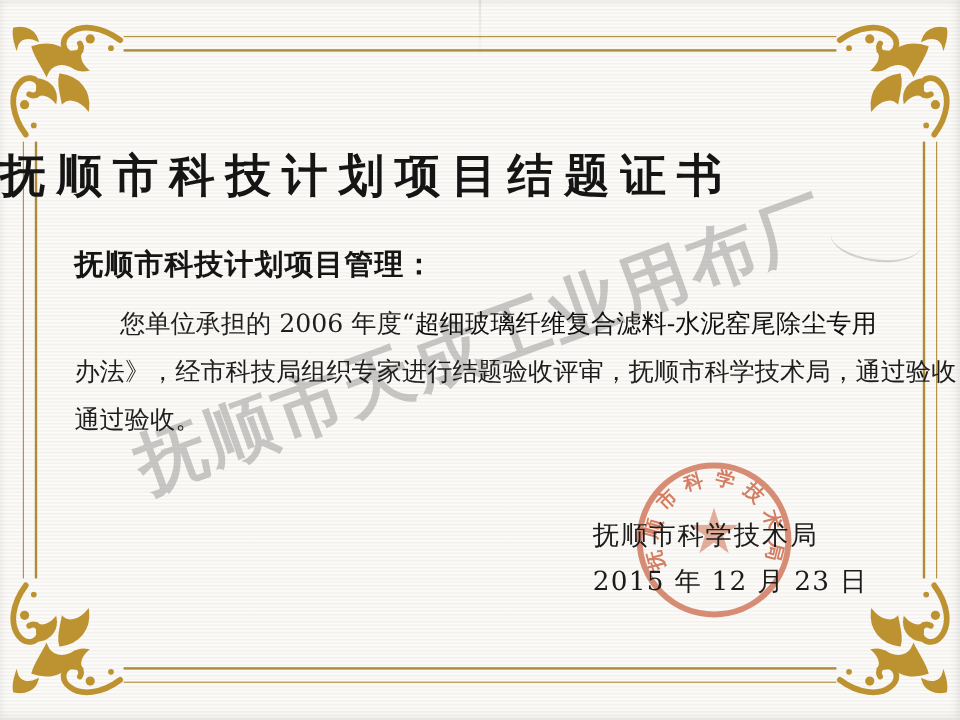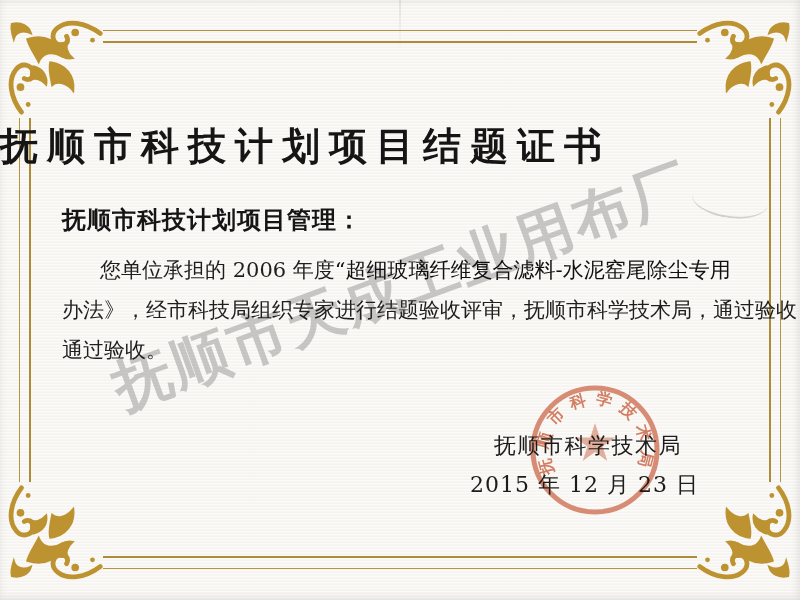--- a/index.html
+++ b/index.html
@@ -47,21 +47,21 @@
   }
   #body-paragraph{
     left:62px;top:250px;width:690px;
     font-family:"DejaVu Serif","Liberation Serif",serif;
     font-size:21px;line-height:40px;color:#1e1e1e;
   }
   .body-line{white-space:nowrap;}
   .body-line.indent{text-indent:38px;}
   .body-line .bold{font-weight:400;color:#101010;}
   #issuer{left:494px;top:431px;font-size:22px;letter-spacing:1.5px;font-family:"DejaVu Serif","Liberation Serif",serif;}
-  #issue-date{left:470px;top:470px;font-size:22px;letter-spacing:1px;font-family:"DejaVu Serif","Liberation Serif",serif;text-align:center;}
+  #issue-date{left:494px;top:470px;font-size:22px;letter-spacing:1px;font-family:"DejaVu Serif","Liberation Serif",serif;text-align:center;}
   
   #seal{position:absolute;left:525px;top:380px;z-index:4;opacity:0.88;}
   
   #crease-top{
     position:absolute;left:399px;top:0;width:2px;height:46px;z-index:1;
     background:linear-gradient(180deg,rgba(110,105,95,0.14),rgba(110,105,95,0.02));
   }
   #pen-mark{
     position:absolute;left:692px;top:182px;width:76px;height:34px;z-index:1;
     border-bottom:2px solid rgba(120,120,120,0.30);

